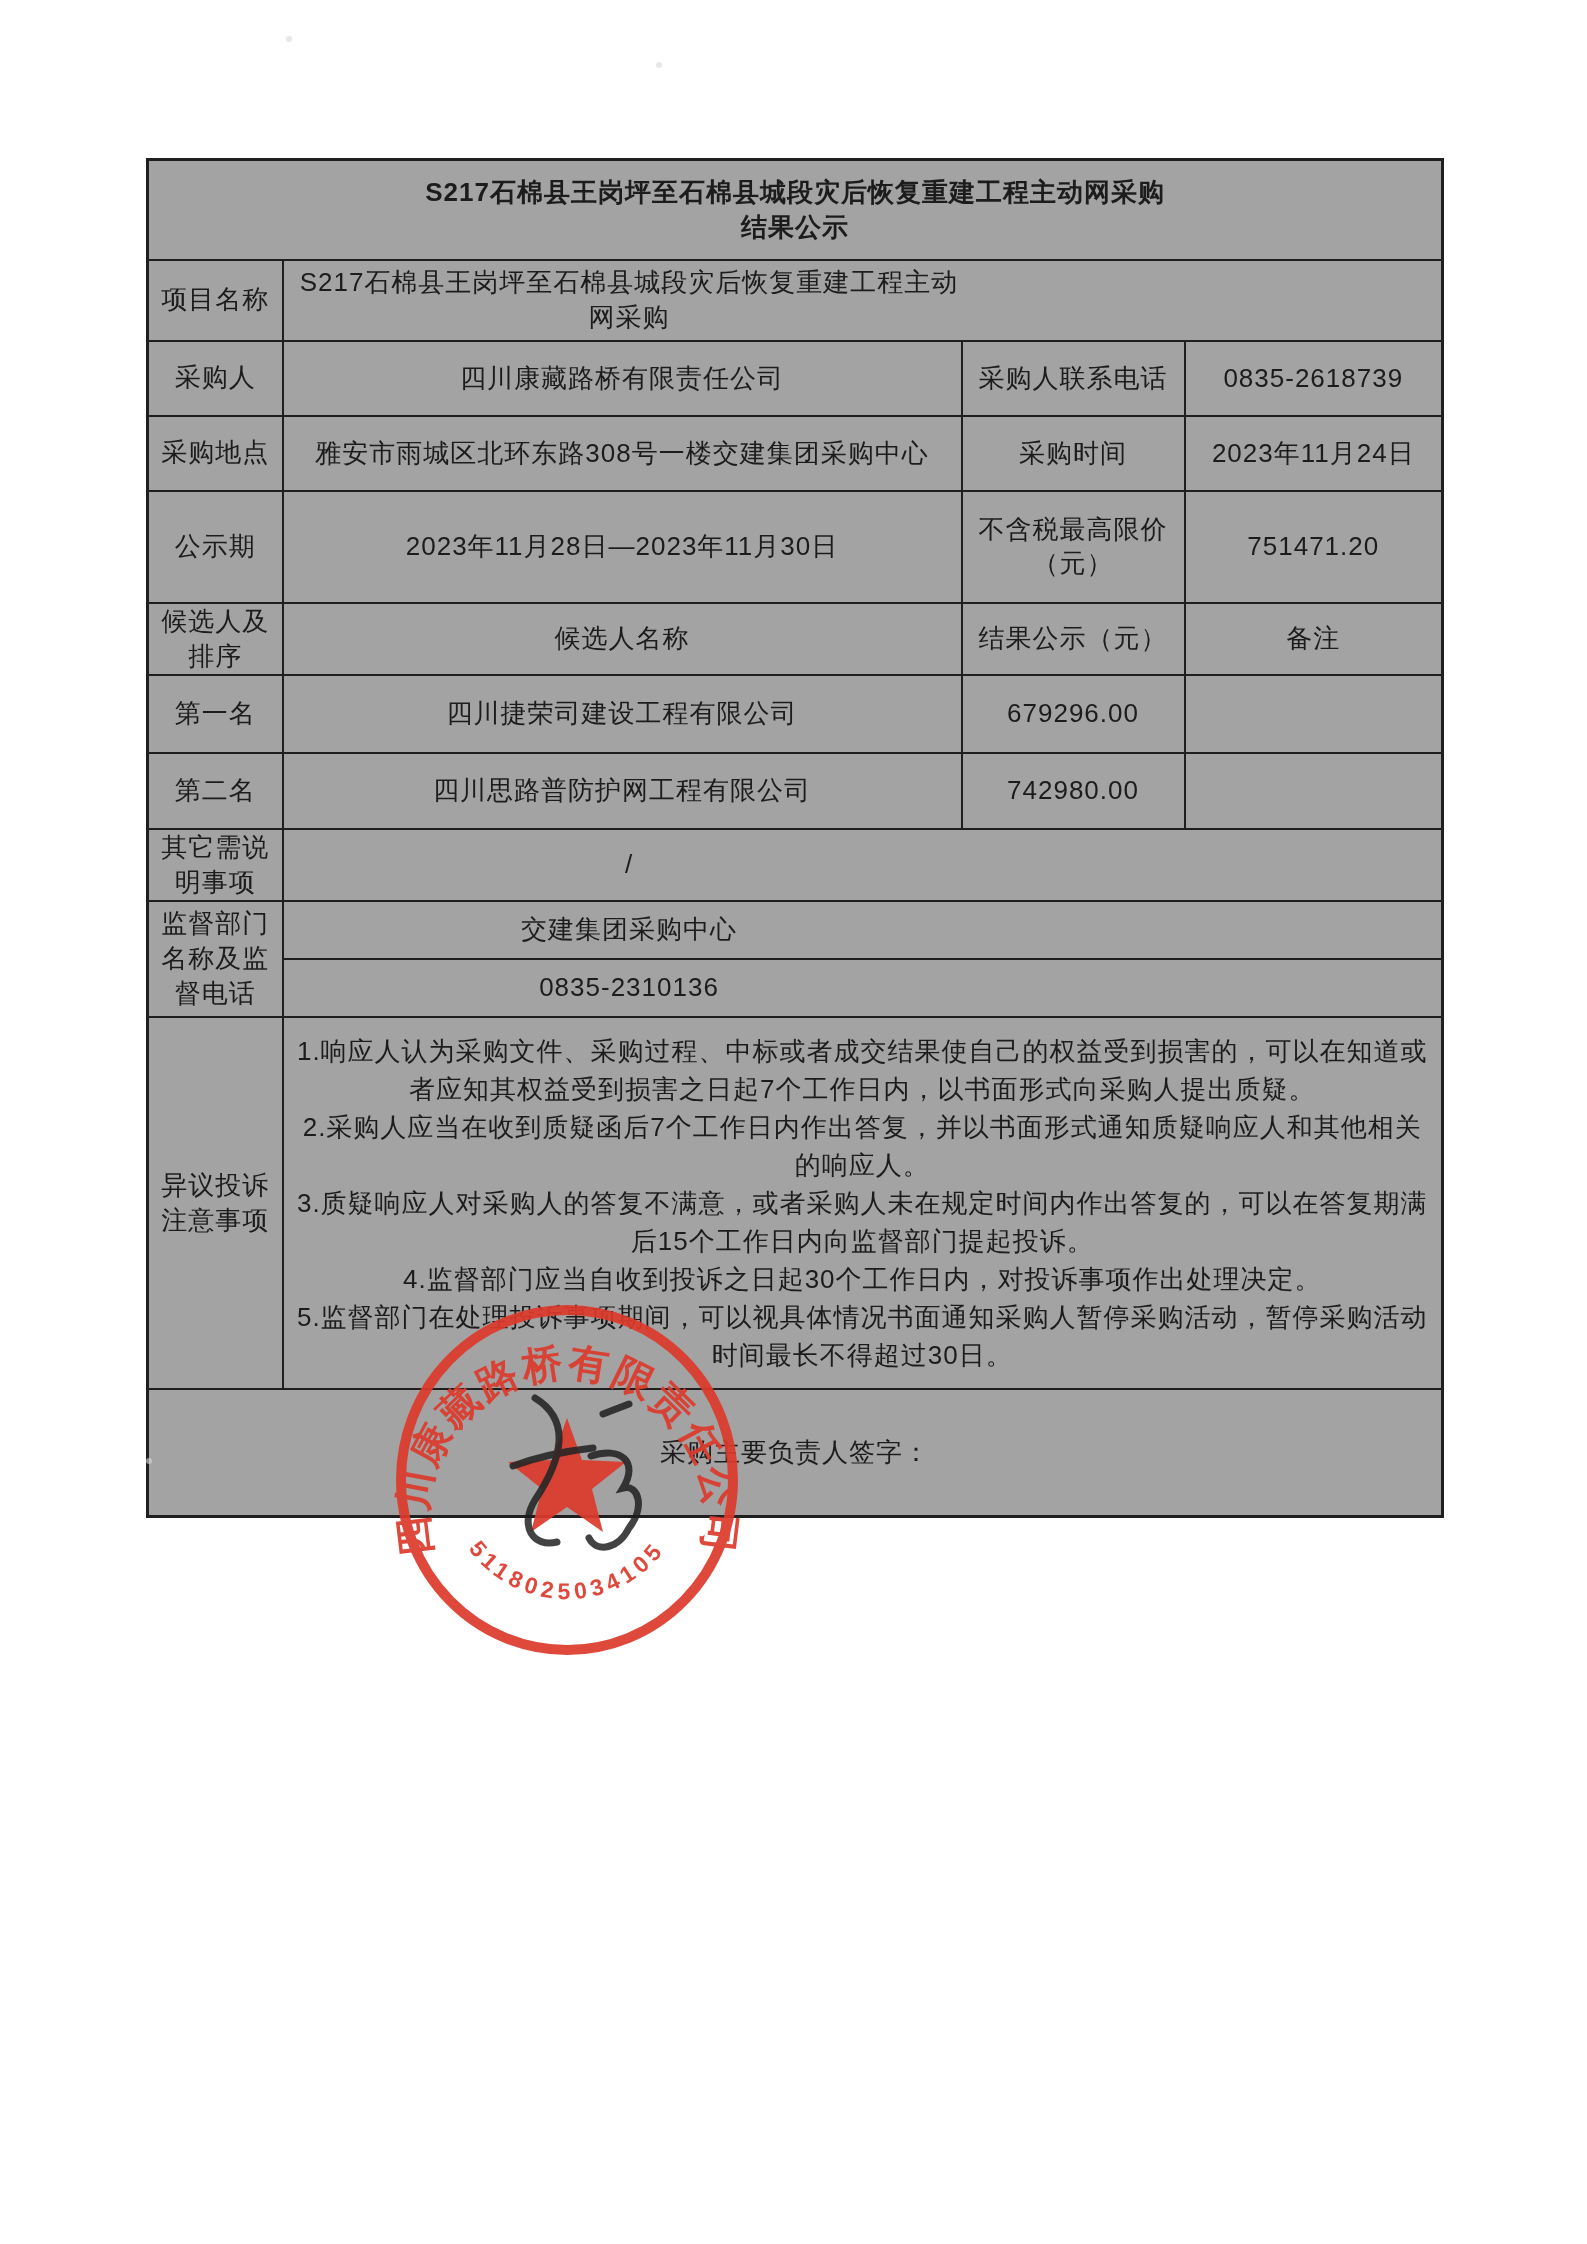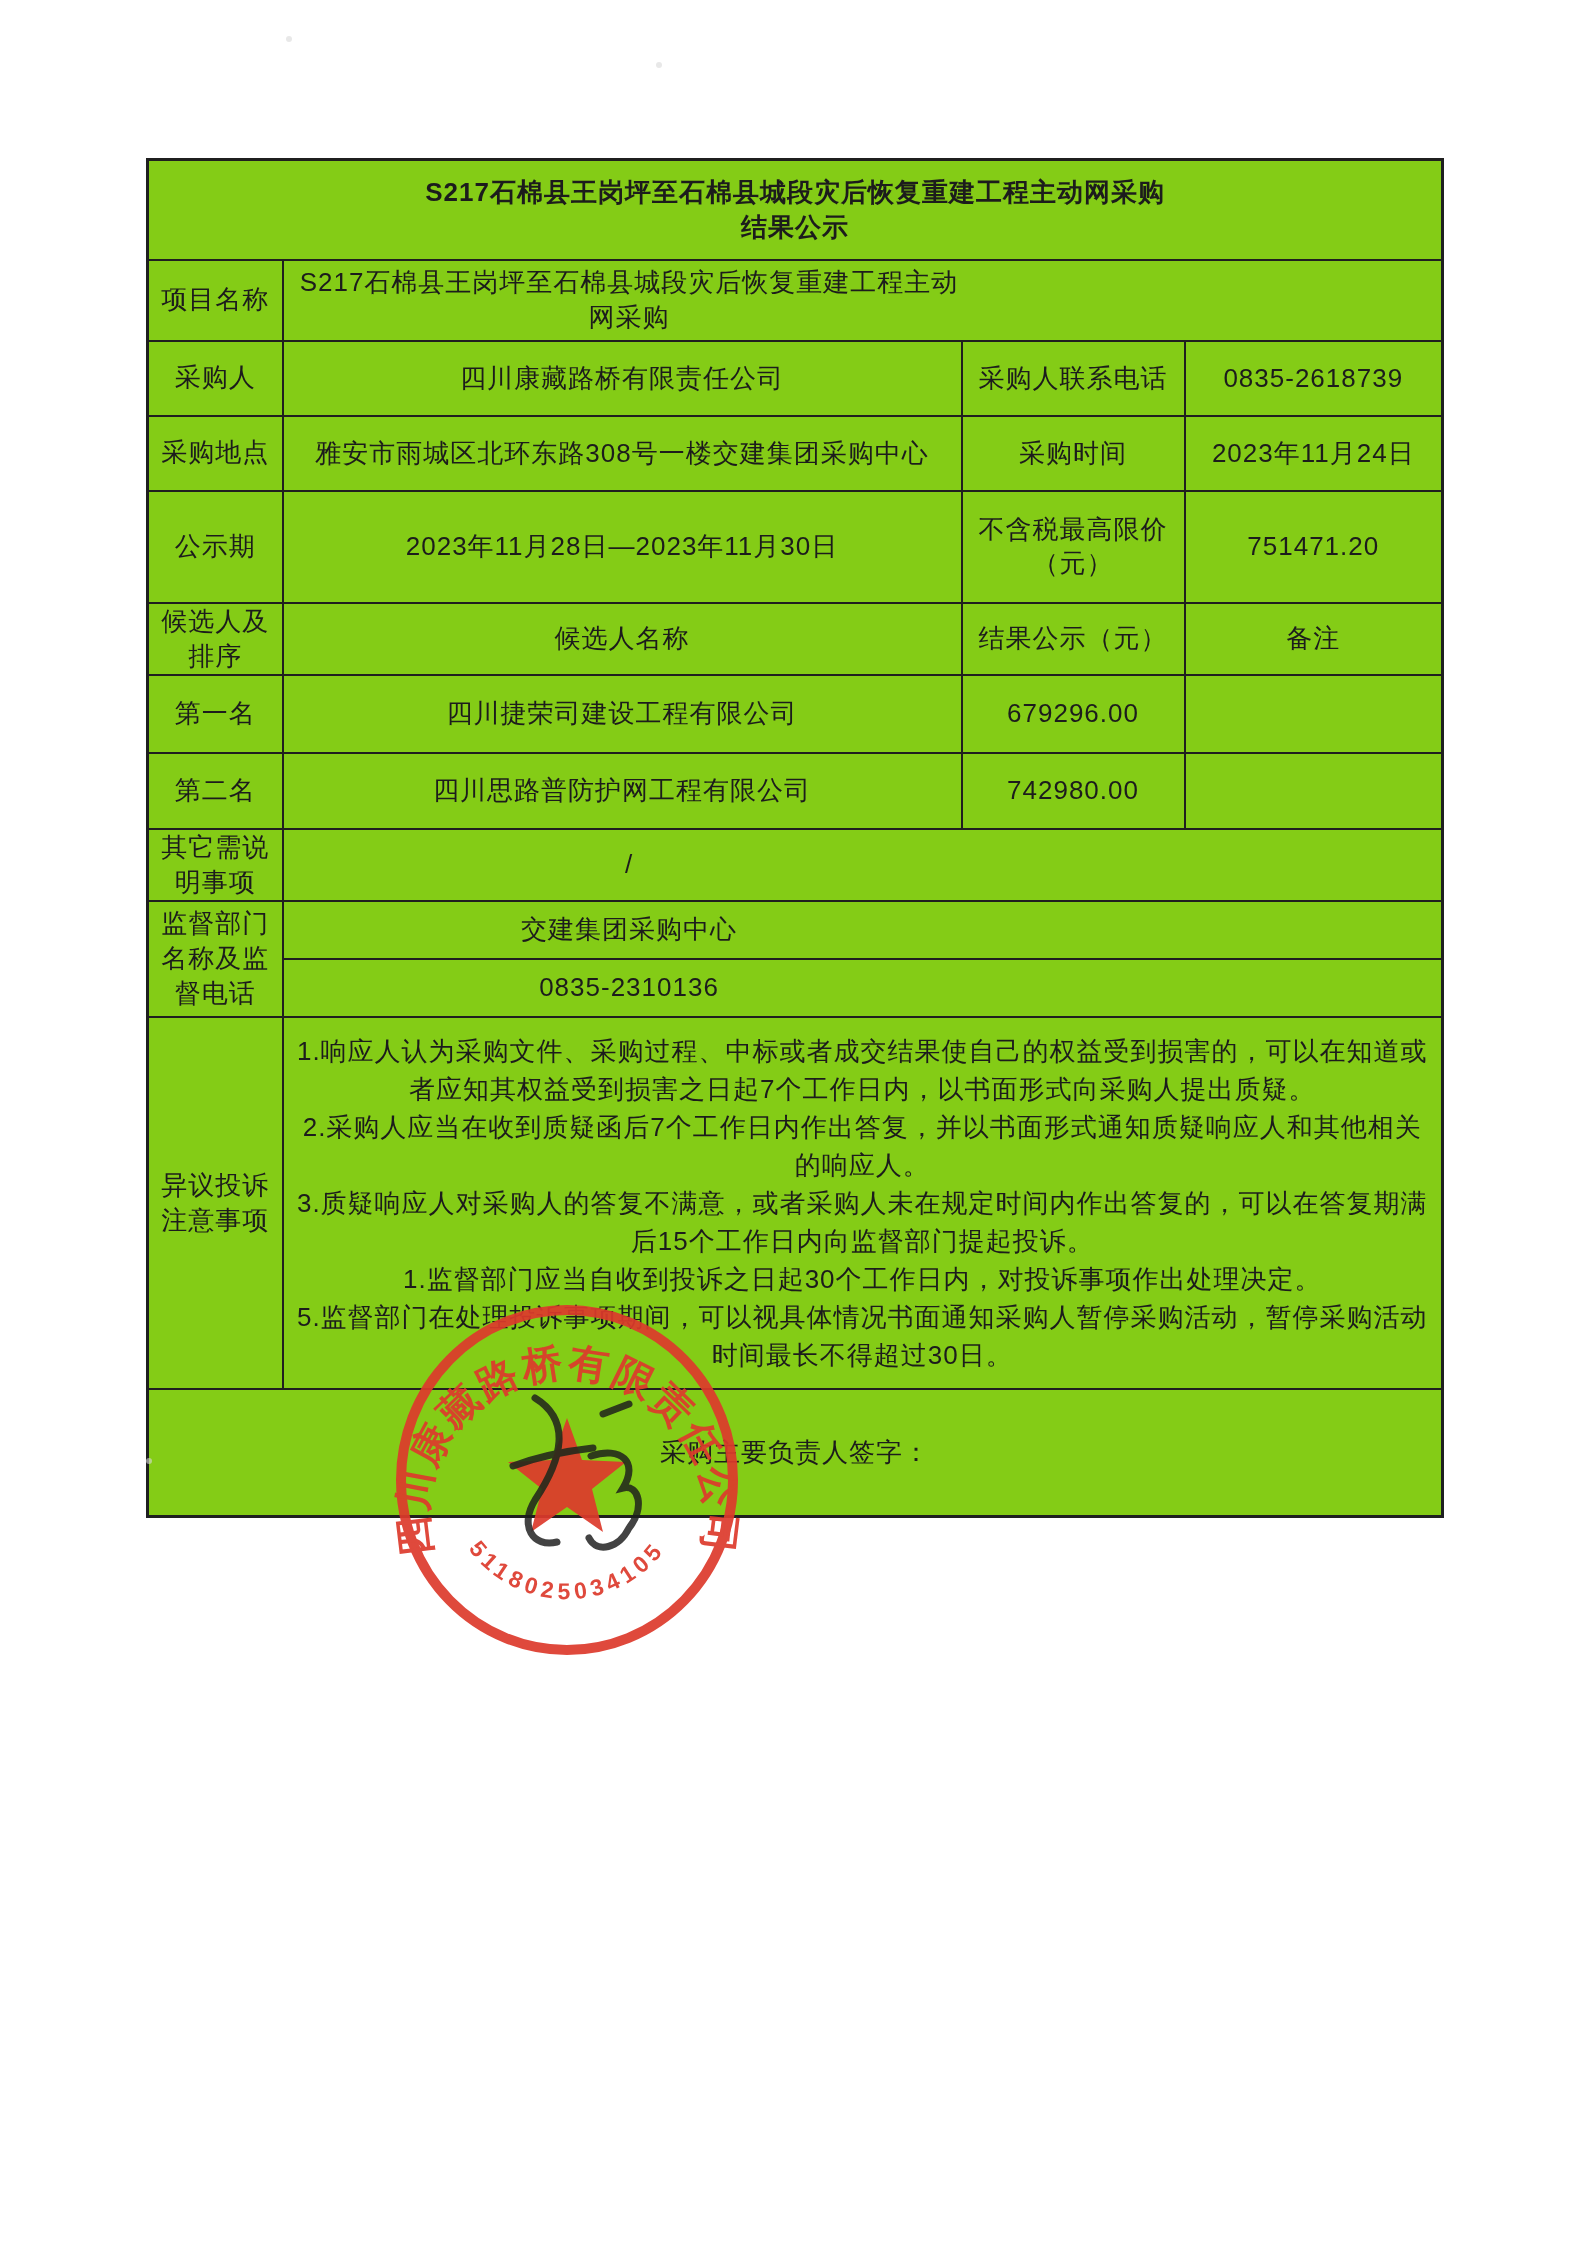--- a/index.html
+++ b/index.html
@@ -10,21 +10,21 @@
     color:#1c1c1c;
     position:relative;
     overflow:hidden;
   }
   .sheet{position:absolute;left:0;top:0;width:1587px;height:2244px;}
   table.doc{
     position:absolute;left:146px;top:158px;
     border-collapse:collapse;
     table-layout:fixed;
     width:1295px;
-    background:#84cc16;
+    background:#a3a3a3;
     border-radius:9px;
   }
   table.doc td{
     border:2px solid #1f1f1f;
     font-size:26px;
     text-align:center;
     vertical-align:middle;
     padding:0 6px;
     letter-spacing:1px;
     overflow:hidden;
@@ -155,21 +155,21 @@
         <div class="span-center">0835-2310136</div>
       </td>
     </tr>
 
     <tr style="height:372px">
       <td class="label">异议投诉注意事项</td>
       <td colspan="3" class="obj-cell">
         <div>1.响应人认为采购文件、采购过程、中标或者成交结果使自己的权益受到损害的，可以在知道或者应知其权益受到损害之日起7个工作日内，以书面形式向采购人提出质疑。</div>
         <div>2.采购人应当在收到质疑函后7个工作日内作出答复，并以书面形式通知质疑响应人和其他相关的响应人。</div>
         <div>3.质疑响应人对采购人的答复不满意，或者采购人未在规定时间内作出答复的，可以在答复期满后15个工作日内向监督部门提起投诉。</div>
-        <div>1.监督部门应当自收到投诉之日起30个工作日内，对投诉事项作出处理决定。</div>
+        <div>4.监督部门应当自收到投诉之日起30个工作日内，对投诉事项作出处理决定。</div>
         <div>5.监督部门在处理投诉事项期间，可以视具体情况书面通知采购人暂停采购活动，暂停采购活动时间最长不得超过30日。</div>
       </td>
     </tr>
 
     <tr style="height:128px">
       <td colspan="4" class="sig-cell">
         <span>采购主要负责人签字：</span>
       </td>
     </tr>
   </tbody>

